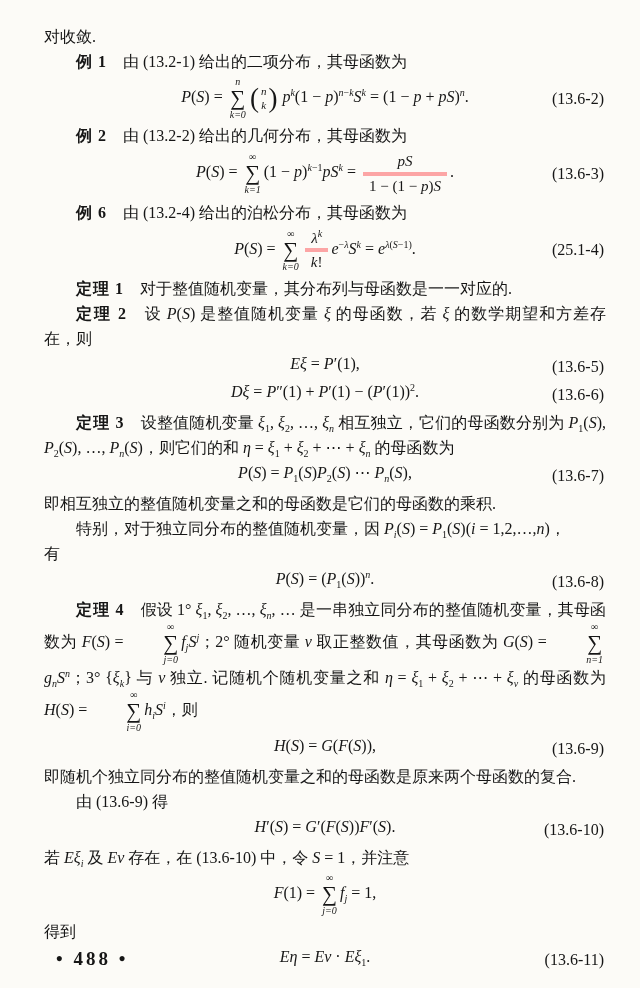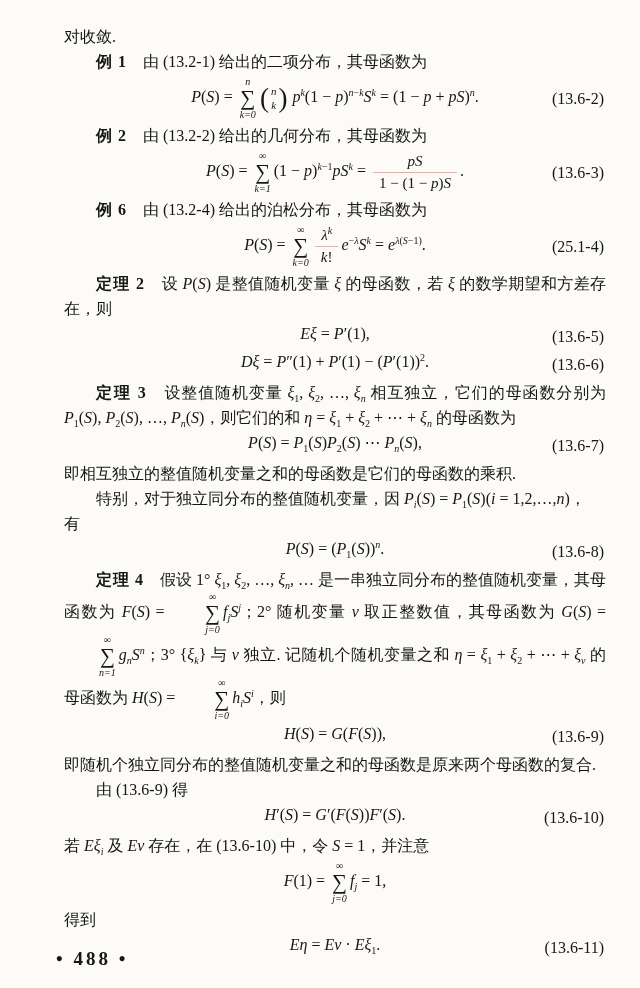--- a/index.html
+++ b/index.html
@@ -1,20 +1,20 @@
 <!DOCTYPE html>
 <html><head>
 <meta charset="utf-8">
 <style>
   html,body{margin:0;padding:0;background:#d9d9d9;}
   .page{
     width:640px;height:988px;background:#fcfbf7;color:#161616;
     font-family:"Liberation Serif","DejaVu Serif",serif;
     font-size:16px;position:relative;box-sizing:border-box;
-    padding:24px 34px 0 64px;overflow:hidden;
+    padding:24px 34px 0 44px;overflow:hidden;
     box-shadow:0 0 4px rgba(0,0,0,.25);
     margin:0 auto;
   }
   .para{line-height:25px;text-align:justify;}
   .para.indent{text-indent:32px;}
   .para b{letter-spacing:1px;}
   i{font-style:italic;}
   sup,sub{font-size:10px;line-height:0;}
   
   .eq{position:relative;text-align:center;margin:3px 0;min-height:25px;}
@@ -27,21 +27,21 @@
   .sum .sg{font-size:21px;line-height:1;padding:1px 0;font-style:normal;}
   
   .binom{display:inline-flex;align-items:center;vertical-align:middle;margin:0 1px;}
   .binom .bp{font-size:27px;line-height:.85;font-weight:400;}
   .binom .bc{display:inline-flex;flex-direction:column;align-items:center;
              font-size:11px;font-style:italic;line-height:1.25;padding:0 2px;}
   
   .frac{display:inline-flex;flex-direction:column;align-items:center;
         vertical-align:middle;margin:0 3px;font-size:15px;}
   .frac .fn,.frac .fd{padding:1px 6px;line-height:1.25;white-space:nowrap;}
-  .frac .fd{border-top:1px solid #fca5a5;}
+  .frac .fd{border-top:4px solid #fca5a5;}
   .pageno{position:absolute;left:56px;bottom:18px;font-size:19px;
           letter-spacing:3px;font-weight:bold;}
 </style>
 </head>
 <body>
 
 <div class="page">
   <div id="content">
       <div class="para">对收敛.</div>
       <div class="para indent"><b>例 1</b>　由 (13.2-1) 给出的二项分布，其母函数为</div>
@@ -68,20 +68,21 @@
           </span>.</span><span class="eqnum">(13.6-3)</span></div>
       <div class="para indent"><b>例 6</b>　由 (13.2-4) 给出的泊松分布，其母函数为</div>
       <div class="eq"><span class="formula"><i>P</i>(<i>S</i>) = <span class="sum">
             <span class="sl">∞</span>
             <span class="sg">∑</span>
             <span class="sl"><i>k</i>=0</span>
           </span><span class="frac">
             <span class="fn"><i>λ</i><sup><i>k</i></sup></span>
             <span class="fd"><i>k</i>!</span>
           </span><i>e</i><sup>−<i>λ</i></sup><i>S</i><sup><i>k</i></sup> = <i>e</i><sup><i>λ</i>(<i>S</i>−1)</sup>.</span><span class="eqnum">(25.1-4)</span></div>
+      <div class="para indent"><b>定理 1</b>　对于整值随机变量，其分布列与母函数是一一对应的.</div>
       <div class="para indent"><b>定理 2</b>　设 <i>P</i>(<i>S</i>) 是整值随机变量 <i>ξ</i> 的母函数，若 <i>ξ</i> 的数学期望和方差存在，则</div>
       <div class="eq"><span class="formula"><i>Eξ</i> = <i>P</i>′(1),</span><span class="eqnum">(13.6-5)</span></div>
       <div class="eq"><span class="formula"><i>Dξ</i> = <i>P</i>″(1) + <i>P</i>′(1) − (<i>P</i>′(1))<sup>2</sup>.</span><span class="eqnum">(13.6-6)</span></div>
       <div class="para indent"><b>定理 3</b>　设整值随机变量 <i>ξ</i><sub>1</sub>, <i>ξ</i><sub>2</sub>, …, <i>ξ</i><sub><i>n</i></sub> 相互独立，它们的母函数分别为 <i>P</i><sub>1</sub>(<i>S</i>), <i>P</i><sub>2</sub>(<i>S</i>), …, <i>P</i><sub><i>n</i></sub>(<i>S</i>)，则它们的和 <i>η</i> = <i>ξ</i><sub>1</sub> + <i>ξ</i><sub>2</sub> + ⋯ + <i>ξ</i><sub><i>n</i></sub> 的母函数为</div>
       <div class="eq"><span class="formula"><i>P</i>(<i>S</i>) = <i>P</i><sub>1</sub>(<i>S</i>)<i>P</i><sub>2</sub>(<i>S</i>) ⋯ <i>P</i><sub><i>n</i></sub>(<i>S</i>),</span><span class="eqnum">(13.6-7)</span></div>
       <div class="para">即相互独立的整值随机变量之和的母函数是它们的母函数的乘积.</div>
       <div class="para indent">特别，对于独立同分布的整值随机变量，因 <i>P</i><sub><i>i</i></sub>(<i>S</i>) = <i>P</i><sub>1</sub>(<i>S</i>)(<i>i</i> = 1,2,…,<i>n</i>)，</div>
       <div class="para">有</div>
       <div class="eq"><span class="formula"><i>P</i>(<i>S</i>) = (<i>P</i><sub>1</sub>(<i>S</i>))<sup><i>n</i></sup>.</span><span class="eqnum">(13.6-8)</span></div>
       <div class="para indent"><b>定理 4</b>　假设 1° <i>ξ</i><sub>1</sub>, <i>ξ</i><sub>2</sub>, …, <i>ξ</i><sub><i>n</i></sub>, … 是一串独立同分布的整值随机变量，其母函数为 <i>F</i>(<i>S</i>) = <span class="sum">

